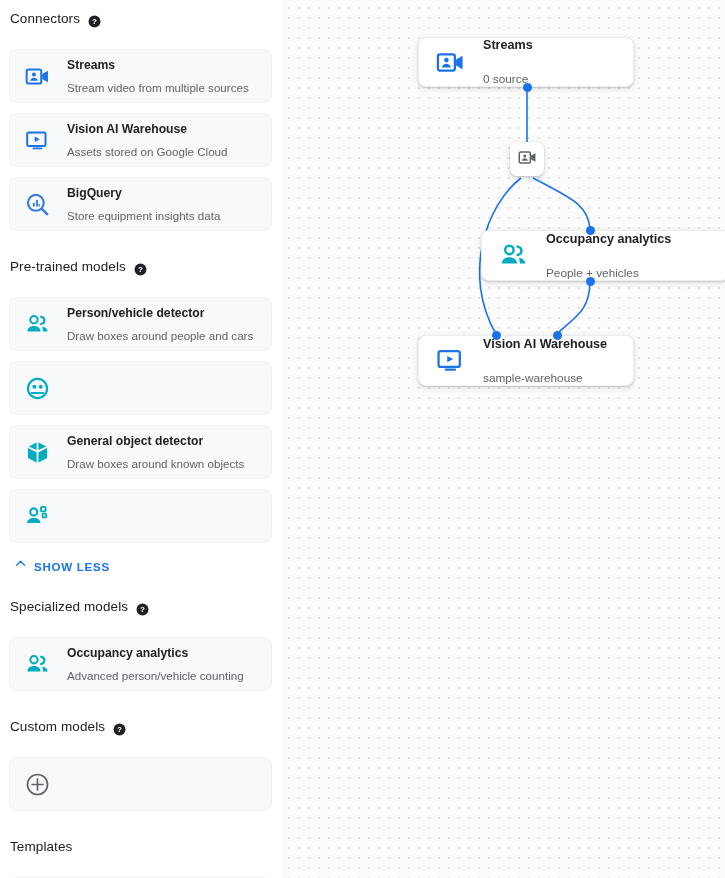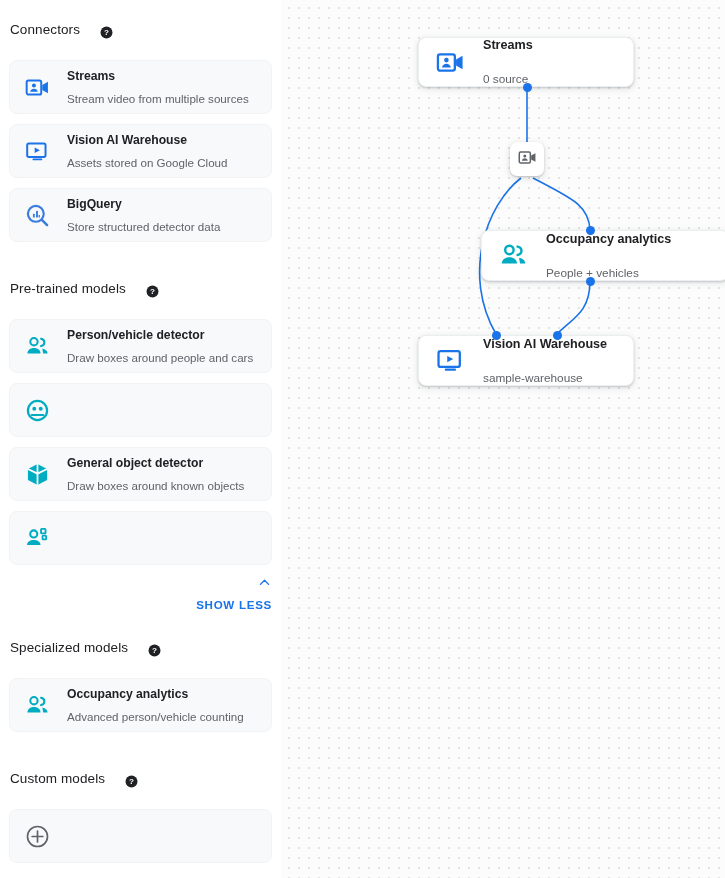--- a/index.html
+++ b/index.html
@@ -19,23 +19,23 @@
     background: #ffffff;
     box-sizing: border-box;
     padding: 0 9px;
     overflow: hidden;
     position: relative;
     flex: 0 0 281px;
   }
   .section-header {
     display: flex;
     align-items: center;
-    gap: 20px;
+    gap: 8px;
     height: 20px;
-    margin: 11px 0 0 1px;
+    margin: 0 0 0 1px;
     padding: 0;
   }
   .section-title {
     font-size: 13.5px;
     color: #202124;
     letter-spacing: 0.1px;
     line-height: 20px;
   }
   .help-icon {
     width: 13px; height: 13px;
@@ -77,24 +77,23 @@
     margin-top: 7px;
   }
   .show-less {
     display: flex;
     align-items: flex-end;
     gap: 6px;
     color: #1a73e8;
     font-size: 11.6px;
     font-weight: bold;
     letter-spacing: 0.7px;
-    margin: 6px 0 12px 4px;
+    margin: 6px 0 4px 4px;
     cursor: pointer;
     height: 20px;
-    flex-direction: column;
   }
   .spacer-16 { height: 16px; }
   .spacer-20 { height: 20px; }
   .spacer-9  { height: 9px; }
 
   
   .canvas {
     position: relative;
     flex: 1 1 auto;
     height: 878px;
@@ -204,21 +203,21 @@
         <svg viewBox="0 0 24 24" width="25" height="25" fill="none">
           <circle cx="10.4" cy="10.4" r="7.6" stroke="#3b7ddd" stroke-width="2.1"></circle>
           <rect x="7.6" y="10.4" width="1.8" height="3.5" fill="#3b7ddd"></rect>
           <rect x="10.6" y="7.6" width="1.8" height="6.3" fill="#3b7ddd"></rect>
           <rect x="13.0" y="11.5" width="1.3" height="2.4" fill="#3b7ddd"></rect>
           <path d="M16.2 16.2l5 5" stroke="#3b7ddd" stroke-width="2.4" stroke-linecap="round"></path>
         </svg>
       </span>
       <span class="card-text">
         <span class="card-title">BigQuery</span>
-        <span class="card-sub">Store structured detector data</span>
+        <span class="card-sub">Store equipment insights data</span>
       </span>
     </div>
 
     <div class="spacer-16"></div>
 
     <div class="section-header">
       <span class="section-title">Pre-trained models</span>
       <span class="help-icon">
         <svg viewBox="0 0 24 24" width="13" height="13">
             <circle cx="12" cy="12" r="11" fill="#202124"></circle>

